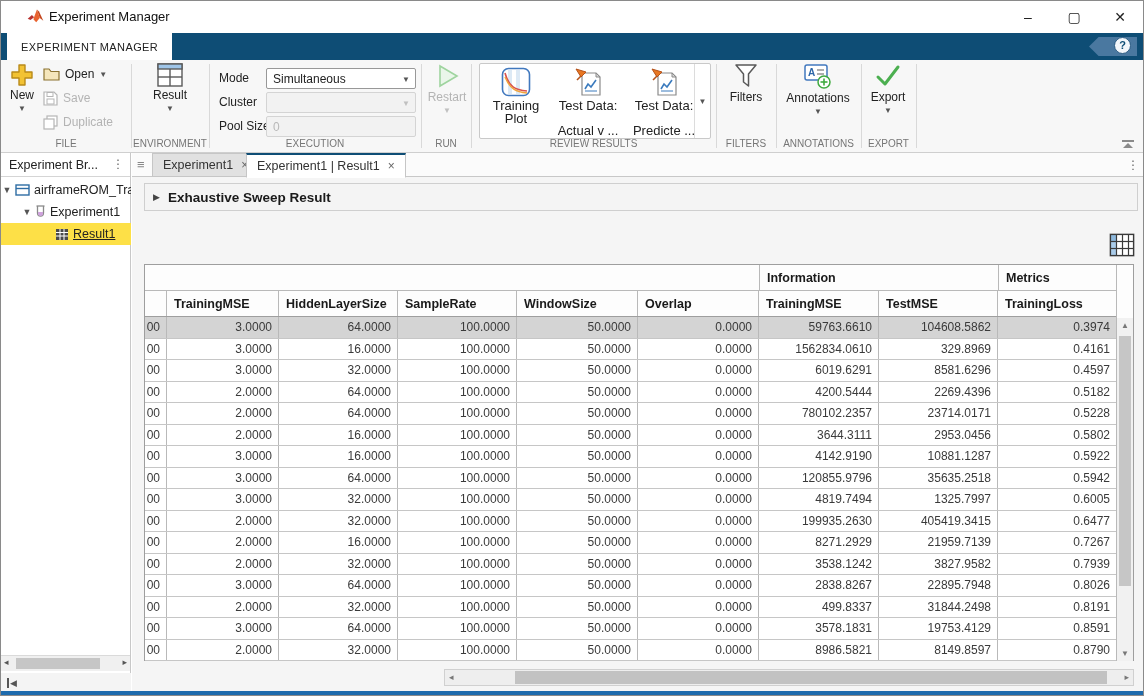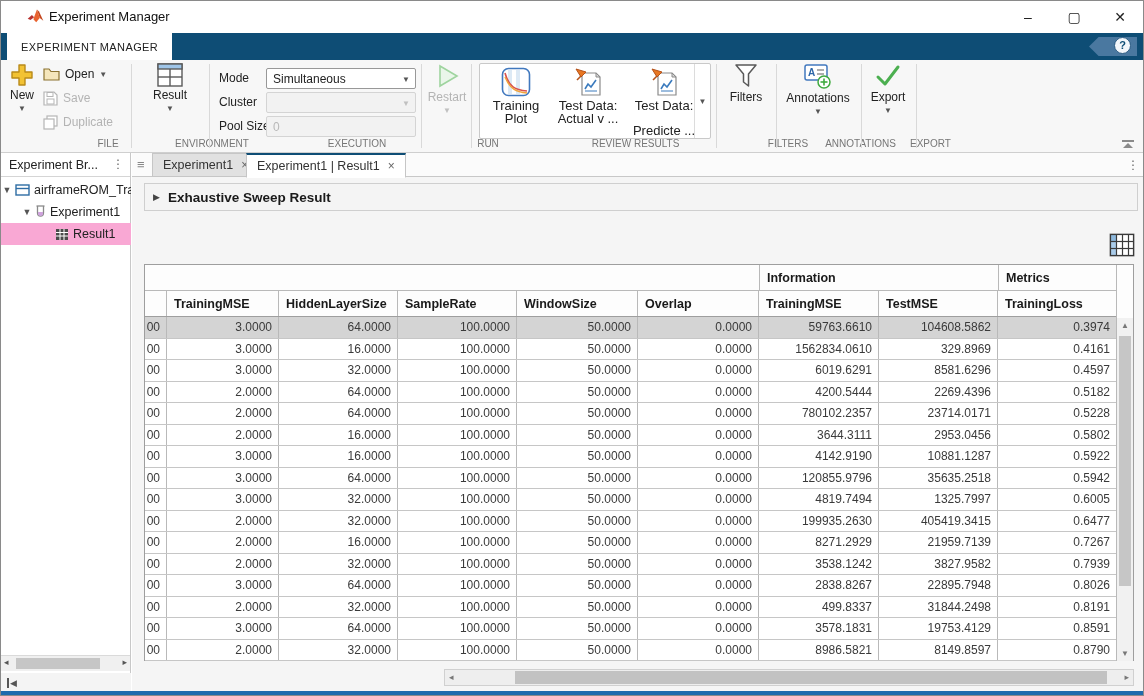--- a/index.html
+++ b/index.html
@@ -23,21 +23,21 @@
                display:flex; align-items:center; font-size:11px; letter-spacing:.4px; color:#222; }
   .helpwrap { position:absolute; right:6px; top:4px; width:48px; height:19px;
               background:#4a78a0; clip-path:polygon(0 50%, 20% 0, 100% 0, 100% 100%, 20% 100%); }
   .helpcircle { position:absolute; right:12px; top:3.5px; width:17px; height:17px; border-radius:50%;
                 background:#f2f6fa; border:1px solid #2c5c84; display:flex; align-items:center;
                 justify-content:center; font-size:11px; font-weight:bold; color:#0e4d75; }
   
   .toolbar { position:absolute; left:0; top:59px; width:100%; height:93px; background:#f7f7f7;
              border-bottom:1px solid #cfcfcf; }
   .sep { position:absolute; top:4px; width:1px; height:84px; background:#d9d9d9; }
-  .seclabel { position:absolute; bottom:3px; font-size:10px; color:#767676; text-align:center;margin-left:42px; }
+  .seclabel { position:absolute; bottom:3px; font-size:10px; color:#767676; text-align:center; }
   .vbtn { position:absolute; top:3px; display:flex; flex-direction:column; align-items:center; }
   .vbtn .lbl { font-size:12px; color:#222; margin-top:2px; line-height:13px; text-align:center; }
   .caret { font-size:8px; color:#555; margin-top:2px; }
   .hbtn { position:absolute; display:flex; align-items:center; gap:5px; font-size:12px; color:#222; height:20px; }
   .disabled, .disabled .lbl { color:#b4b4b4 !important; }
   .fieldlbl { position:absolute; font-size:12px; color:#222; }
   .combo { position:absolute; width:150px; height:21px; background:#fff; border:1px solid #989898;
            border-radius:2px; font-size:12px; color:#222; display:flex; align-items:center;
            padding:0 6px; }
   .combo .caret { position:absolute; right:5px; top:6px; margin:0; }
@@ -54,21 +54,21 @@
                           border-right:5px solid transparent; border-bottom:5px solid #8a8a8a; }
   
   .sidebar { position:absolute; left:0; top:152px; width:130px; height:520px; background:#fff;
              border-right:1px solid #c8c8c8; }
   .sidebar-header { position:absolute; left:0; top:0; width:100%; height:24px; border-bottom:1px solid #d5d5d5;
                     display:flex; align-items:center; }
   .sidebar-title { font-size:12.5px; color:#222; padding-left:8px; white-space:nowrap; }
   .kebab { position:absolute; right:6px; top:4px; font-size:12px; color:#666; letter-spacing:0; }
   .treeitem { position:absolute; left:0; width:130px; height:22px; display:flex; align-items:center;
               font-size:12.5px; color:#222; white-space:nowrap; overflow:hidden; }
-  .treeitem.selected { background:#f9a8d4; }
+  .treeitem.selected { background:#fde047;text-decoration:underline; }
   .twisty { font-size:9px; color:#555; width:12px; text-align:center; flex:none; }
   .treeicon { flex:none; margin:0 4px 0 2px; }
   .side-scroll { position:absolute; left:0; bottom:2px; width:129px; height:16px; background:#f0f0f0;
                  border-top:1px solid #dadada; }
   .side-scroll .thumb { position:absolute; left:15px; top:2px; width:84px; height:11px; background:#c6c6c6; }
   .sarrow { position:absolute; top:1px; font-size:9px; color:#555; }
   
   .tabstrip { position:absolute; left:131px; top:152px; width:1013px; height:24px; background:#fbfbfb;
               border-bottom:1px solid #c8c8c8; }
   .listicon { position:absolute; left:5px; top:4px; font-size:13px; color:#888; }
@@ -234,21 +234,21 @@
       <div class="gbtn" style="left:72px; width:72px;">
         <svg width="28" height="30" viewBox="0 0 28 30">
           <path d="M8 6 h14 l4 4 v18 H8 z" fill="#fff" stroke="#8a8a8a" stroke-width="1.2"></path>
           <path d="M22 6 l4 4 h-4 z" fill="#d9d9d9" stroke="#8a8a8a" stroke-width="1"></path>
           <polyline points="11,22 14,17 17,20 22,13" fill="none" stroke="#3a7abd" stroke-width="1.6"></polyline>
           <line x1="11" y1="24" x2="23" y2="24" stroke="#3a7abd" stroke-width="1"></line>
           <polygon points="2,2 12,5 7,10" fill="#e87722" stroke="#b5521a" stroke-width="1"></polygon>
           <line x1="7" y1="9" x2="3" y2="13" stroke="#b5521a" stroke-width="1.6"></line>
         </svg>
         <span class="lbl">Test Data:</span>
-        <span class="lbl" style="margin-top:0">Actual v ...</span>
+        <span class="lbl" style="margin-top:12px">Actual v ...</span>
       </div>
       <div class="gbtn" style="left:148px; width:72px;">
         <svg width="28" height="30" viewBox="0 0 28 30">
           <path d="M8 6 h14 l4 4 v18 H8 z" fill="#fff" stroke="#8a8a8a" stroke-width="1.2"></path>
           <path d="M22 6 l4 4 h-4 z" fill="#d9d9d9" stroke="#8a8a8a" stroke-width="1"></path>
           <polyline points="11,22 14,17 17,20 22,13" fill="none" stroke="#3a7abd" stroke-width="1.6"></polyline>
           <line x1="11" y1="24" x2="23" y2="24" stroke="#3a7abd" stroke-width="1"></line>
           <polygon points="2,2 12,5 7,10" fill="#e87722" stroke="#b5521a" stroke-width="1"></polygon>
           <line x1="7" y1="9" x2="3" y2="13" stroke="#b5521a" stroke-width="1.6"></line>
         </svg>

